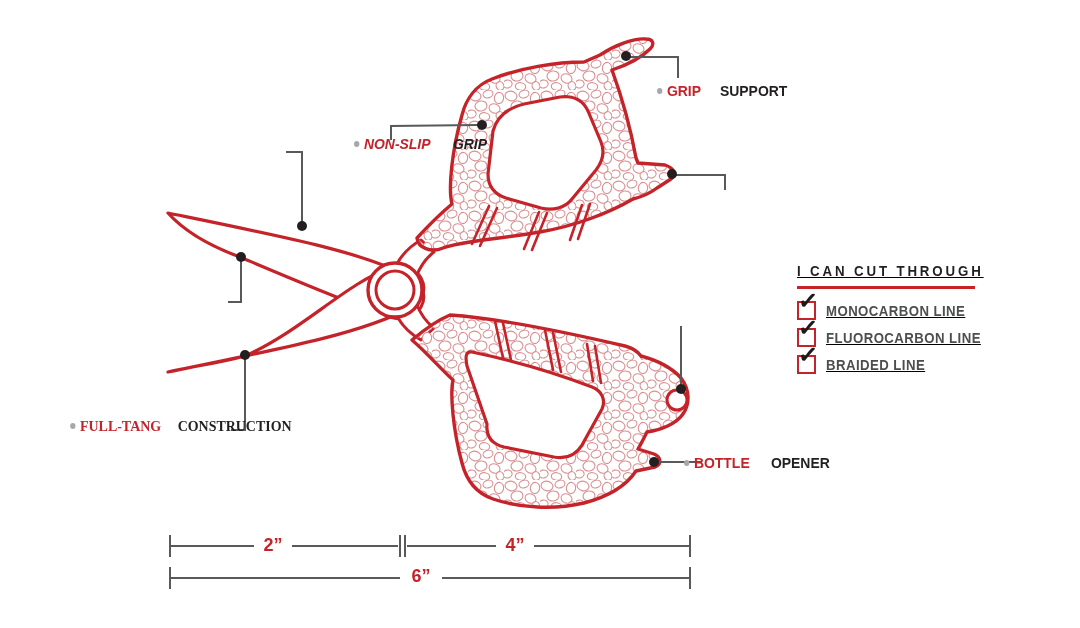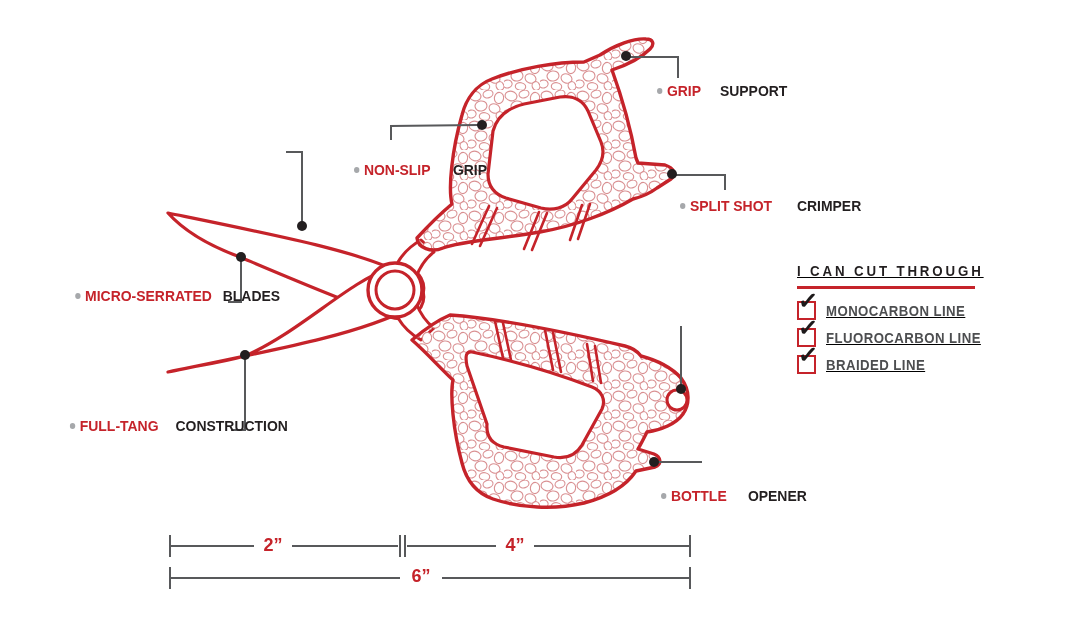--- a/index.html
+++ b/index.html
@@ -174,57 +174,45 @@
       <line x1="690" y1="535" x2="690" y2="557"></line>
 
       <line x1="170" y1="567" x2="170" y2="589"></line>
       <line x1="170" y1="578" x2="400" y2="578"></line>
       <line x1="442" y1="578" x2="690" y2="578"></line>
       <line x1="690" y1="567" x2="690" y2="589"></line>
     </g>
   </svg>
 
 
-  <div class="lbl al-left" style="left:354px;top:160px;">
+  <div class="lbl al-left" style="left:354px;top:134px;font-style:italic;">
     <div class="cond">
       <span class="bullet"></span><span class="red">NON-SLIP</span>
     </div>
     <div class="cond blk" style="padding-left:11px;">GRIP</div>
   </div>
 
   <div class="lbl al-left" style="left:657px;top:81px;">
     <div class="cond">
       <span class="bullet"></span><span class="red">GRIP</span>
     </div>
     <div class="cond blk" style="padding-left:11px;">SUPPORT</div>
   </div>
 
-  <div class="lbl al-left" style="left:680px;top:196px;">
-    <div class="cond">
-      <span class="bullet"></span><span class="red">SPLIT SHOT</span>
-    </div>
-    <div class="cond blk" style="padding-left:11px;">CRIMPER</div>
-  </div>
-
-  <div class="lbl al-right" style="left:60px;top:286px;width:162px;">
-    <div class="cond">
-      <span class="bullet"></span><span class="red">MICRO-SERRATED</span>
-    </div>
-    <div class="cond blk" style="padding-right:4px;">BLADES</div>
-  </div>
-
-  <div class="lbl al-right" style="left:60px;top:416px;width:158px;">
+
+
+  <div class="lbl al-right" style="left:60px;top:416px;width:158px;font-family:Liberation Serif, serif;">
     <div class="cond">
       <span class="bullet"></span><span class="red">FULL-TANG</span>
     </div>
     <div class="cond blk">CONSTRUCTION</div>
   </div>
 
 
-  <div class="lbl al-left" style="left:661px;top:453px;margin-top:33px;">
+  <div class="lbl al-left" style="left:684px;top:453px;">
     <div class="cond">
       <span class="bullet"></span><span class="red">BOTTLE</span>
     </div>
     <div class="cond blk" style="padding-left:11px;">OPENER</div>
   </div>
 
   <div id="checklist">
     <div class="cl-title">I CAN CUT THROUGH</div>
     <div class="cl-rule"></div>
 

